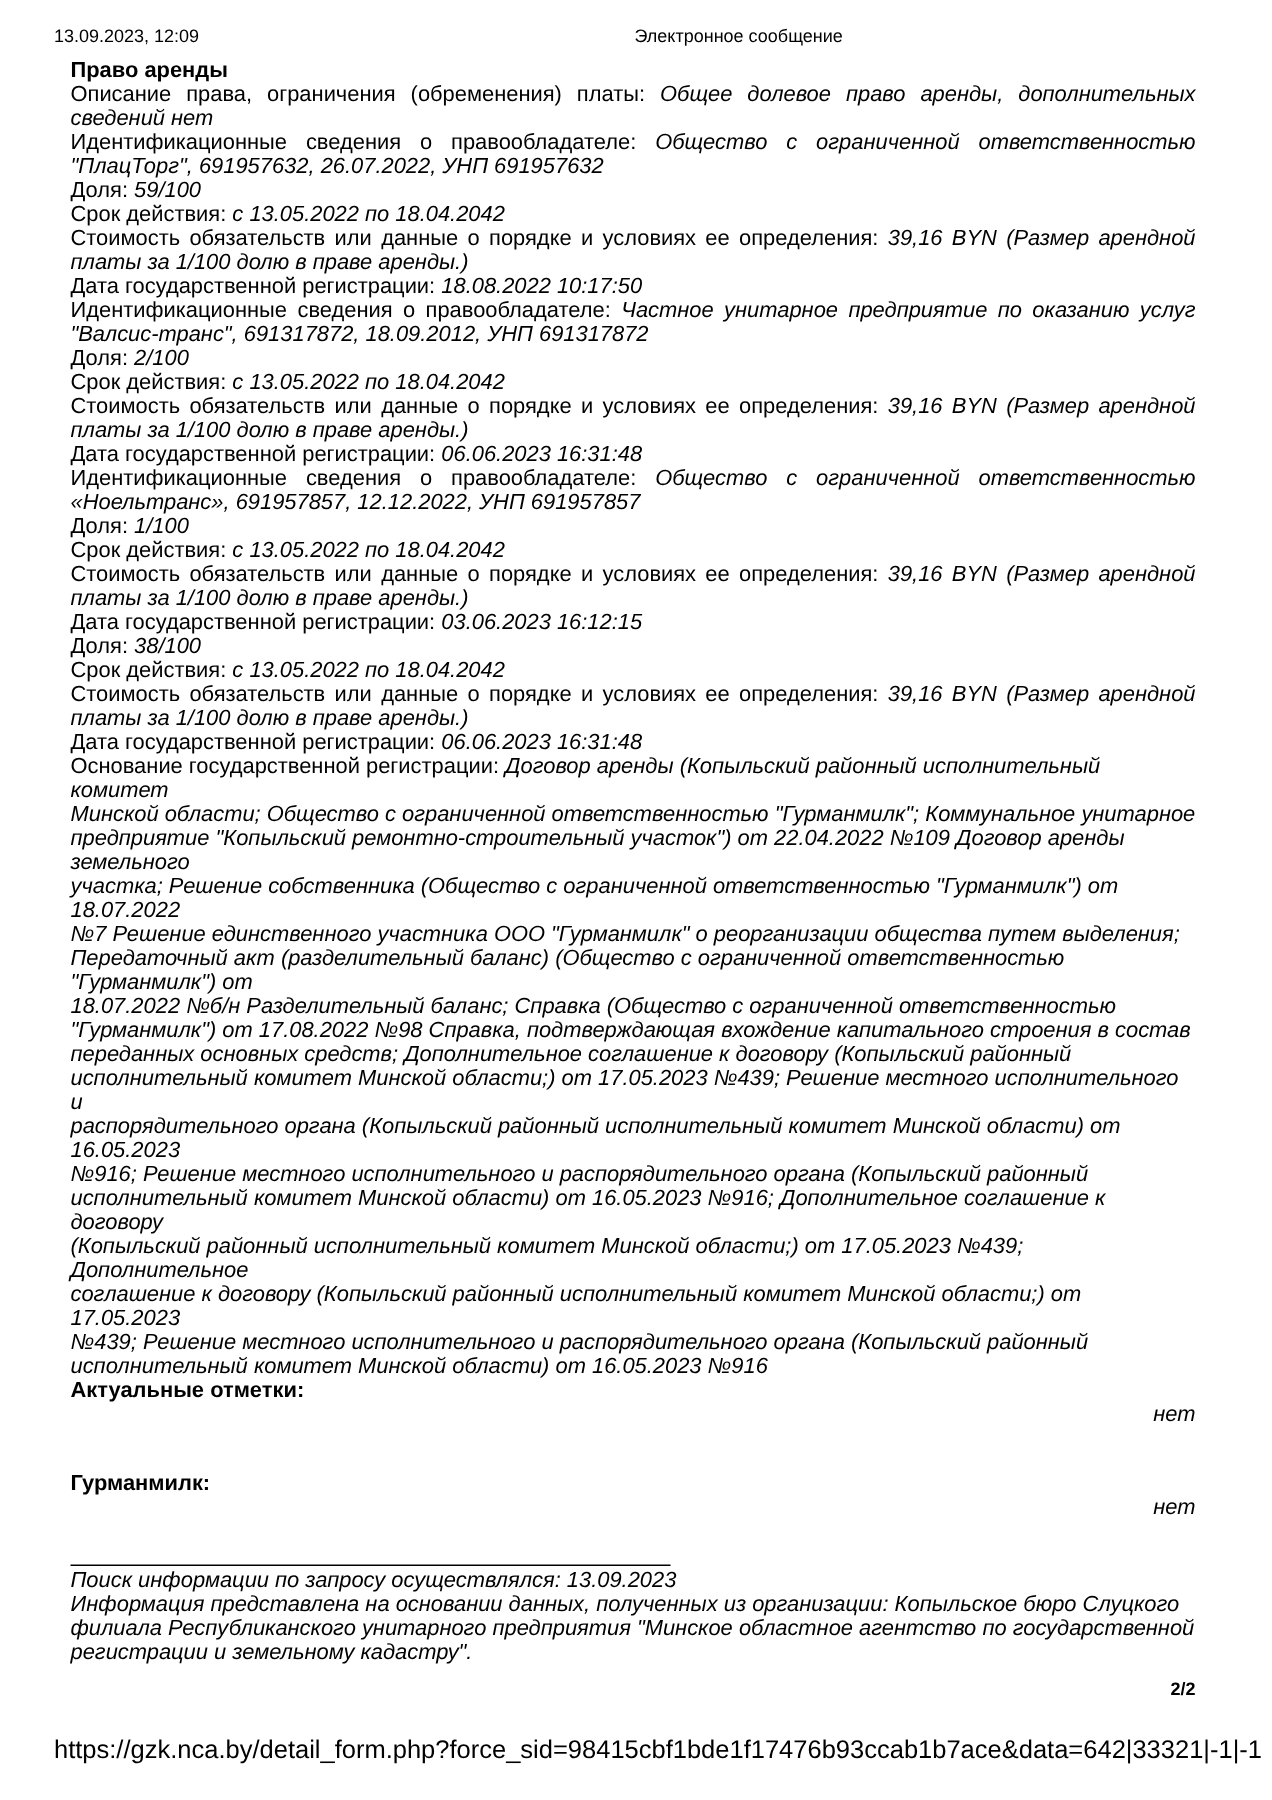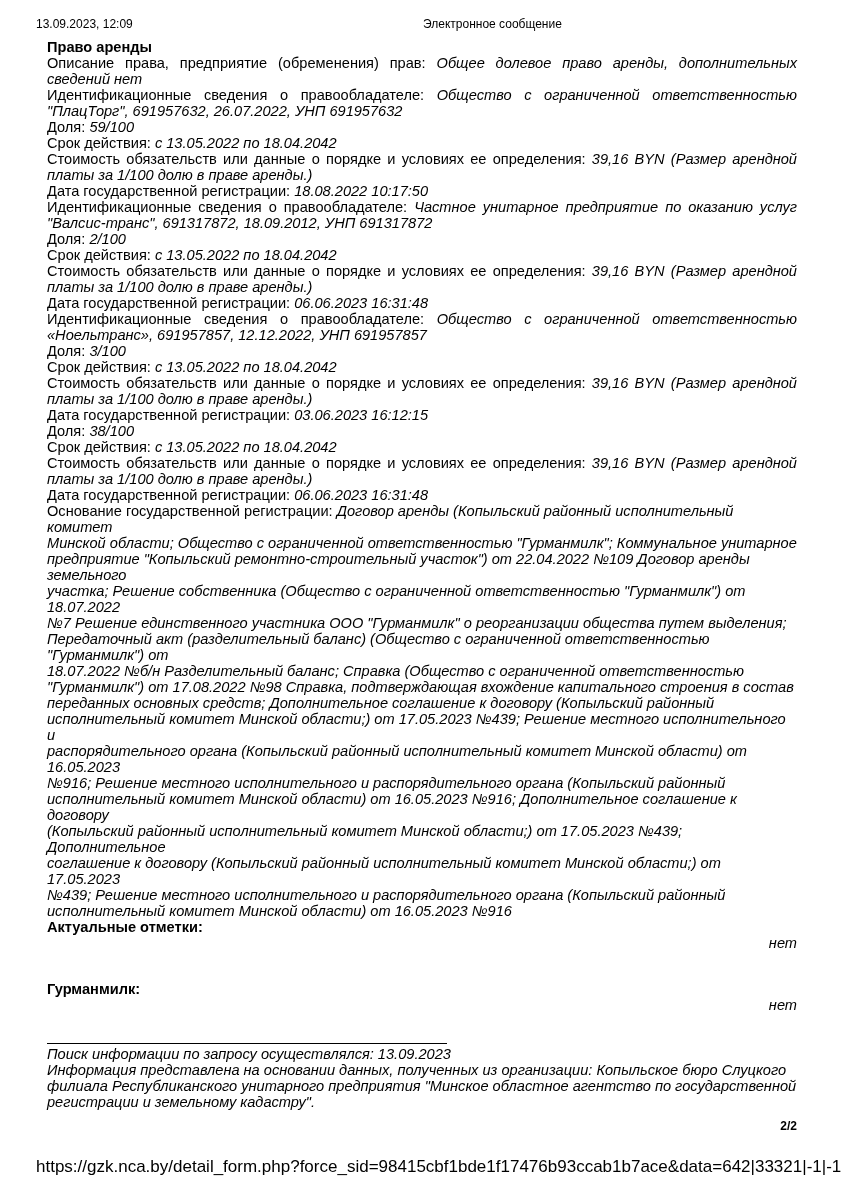--- a/index.html
+++ b/index.html
@@ -84,36 +84,36 @@
 
 <div class="page">
 
   <div class="hdr-datetime">13.09.2023, 12:09</div>
   <div class="hdr-title">Электронное сообщение</div>
 
   <div class="content">
 
     <p class="doc-title">Право аренды</p>
 
-    <p><span>Описание права, предприятие (обременения) прав:</span> <span class="v">Общее долевое право аренды, дополнительных сведений нет</span></p>
+    <p><span>Описание права, ограничения (обременения) платы:</span> <span class="v">Общее долевое право аренды, дополнительных сведений нет</span></p>
 
     <p><span>Идентификационные сведения о правообладателе:</span> <span class="v">Общество с ограниченной ответственностью "ПлацТорг", 691957632, 26.07.2022, УНП 691957632</span></p>
     <p><span>Доля:</span> <span class="v">59/100</span></p>
     <p><span>Срок действия:</span> <span class="v">с 13.05.2022 по 18.04.2042</span></p>
     <p><span>Стоимость обязательств или данные о порядке и условиях ее определения:</span> <span class="v">39,16 BYN (Размер арендной платы за 1/100 долю в праве аренды.)</span></p>
     <p><span>Дата государственной регистрации:</span> <span class="v">18.08.2022 10:17:50</span></p>
 
     <p><span>Идентификационные сведения о правообладателе:</span> <span class="v">Частное унитарное предприятие по оказанию услуг "Валсис-транс", 691317872, 18.09.2012, УНП 691317872</span></p>
     <p><span>Доля:</span> <span class="v">2/100</span></p>
     <p><span>Срок действия:</span> <span class="v">с 13.05.2022 по 18.04.2042</span></p>
     <p><span>Стоимость обязательств или данные о порядке и условиях ее определения:</span> <span class="v">39,16 BYN (Размер арендной платы за 1/100 долю в праве аренды.)</span></p>
     <p><span>Дата государственной регистрации:</span> <span class="v">06.06.2023 16:31:48</span></p>
 
     <p><span>Идентификационные сведения о правообладателе:</span> <span class="v">Общество с ограниченной ответственностью «Ноельтранс», 691957857, 12.12.2022, УНП 691957857</span></p>
-    <p><span>Доля:</span> <span class="v">3/100</span></p>
+    <p><span>Доля:</span> <span class="v">1/100</span></p>
     <p><span>Срок действия:</span> <span class="v">с 13.05.2022 по 18.04.2042</span></p>
     <p><span>Стоимость обязательств или данные о порядке и условиях ее определения:</span> <span class="v">39,16 BYN (Размер арендной платы за 1/100 долю в праве аренды.)</span></p>
     <p><span>Дата государственной регистрации:</span> <span class="v">03.06.2023 16:12:15</span></p>
 
     <p><span>Доля:</span> <span class="v">38/100</span></p>
     <p><span>Срок действия:</span> <span class="v">с 13.05.2022 по 18.04.2042</span></p>
     <p><span>Стоимость обязательств или данные о порядке и условиях ее определения:</span> <span class="v">39,16 BYN (Размер арендной платы за 1/100 долю в праве аренды.)</span></p>
     <p><span>Дата государственной регистрации:</span> <span class="v">06.06.2023 16:31:48</span></p>
 
     <p class="basis"><span>Основание государственной регистрации:</span> <span class="v pre">Договор аренды (Копыльский районный исполнительный комитет

